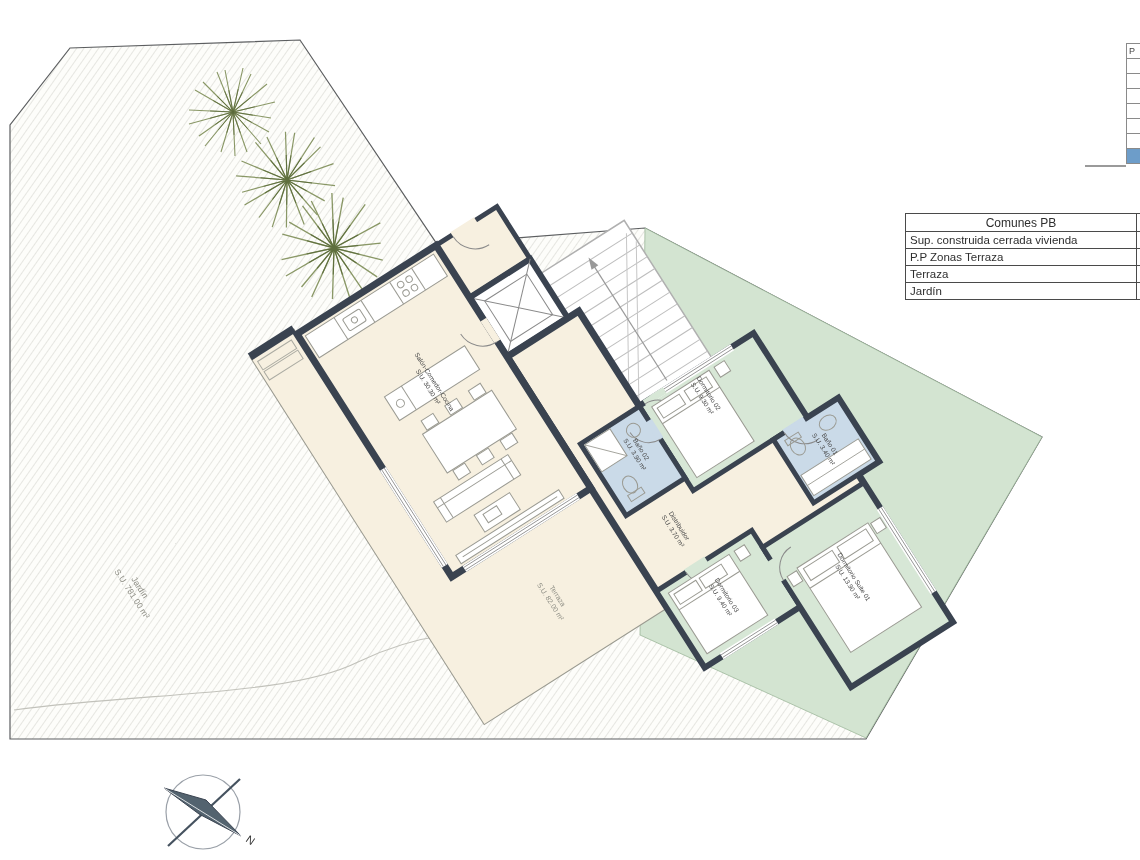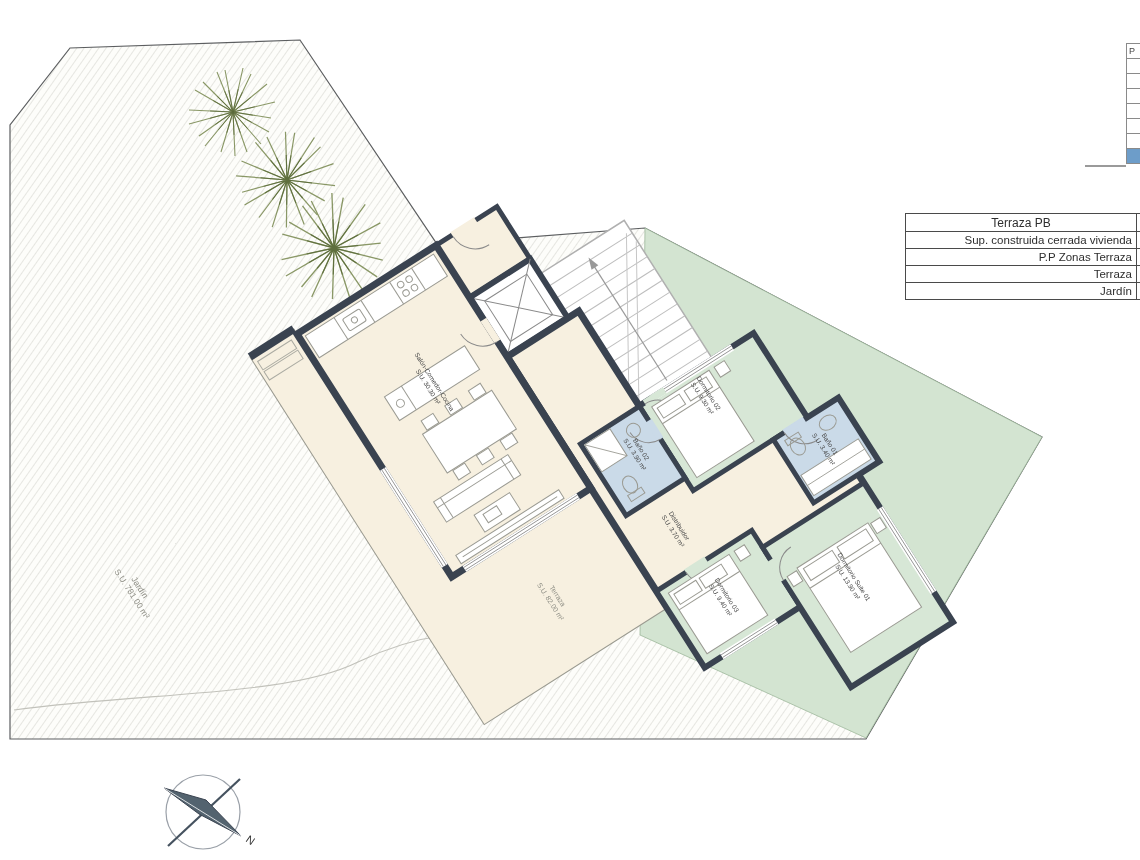--- a/index.html
+++ b/index.html
@@ -9,21 +9,21 @@
   }
   #plan{position:absolute;left:0;top:0;}
   
   .legend{
     position:absolute;left:905px;top:213px;width:310px;
     border-collapse:collapse;table-layout:fixed;
     font-size:11.5px;color:#2e2e2e;
   }
   .legend td{
     border:1px solid #4a4a4a;padding:0 4px;height:16px;line-height:16px;
-    white-space:nowrap;overflow:hidden;background:#fff;text-align:right;
+    white-space:nowrap;overflow:hidden;background:#fff;
   }
   .legend .hdr{ text-align:center;height:17px;font-size:12px; }
   .legend .val{ text-align:left; }
   
   .floorsel{
     position:absolute;left:1126px;top:43px;width:80px;
     border-collapse:collapse;table-layout:fixed;font-size:9px;color:#444;
   }
   .floorsel td{
     border:1px solid #8a8a8a;height:14px;line-height:14px;padding:0 2px;background:#fff;
@@ -252,21 +252,21 @@
     <line x1="168" y1="846" x2="240" y2="779" stroke="#45525f" stroke-width="2.2"></line>
     <polygon points="164,788 206,800 241,836 199,814" fill="#53636f" stroke="#3a4350" stroke-width="1"></polygon>
     <line x1="164" y1="788" x2="241" y2="836" stroke="#ffffff" stroke-width="0.8"></line>
     <text transform="translate(245,841) rotate(35)" font-size="11" fill="#333333">N</text>
   </g>
 </svg>
 
 <table class="legend">
   <tbody>
       <tr>
-    <td class="hdr" style="width:222px">Terraza PB</td>
+    <td class="hdr" style="width:222px">Comunes PB</td>
     <td style="width:80px"></td>
   </tr>
   <tr>
     <td>Sup. construida cerrada vivienda</td>
     <td class="val"></td>
   </tr>
   <tr>
     <td>P.P Zonas Terraza</td>
     <td class="val"></td>
   </tr>

